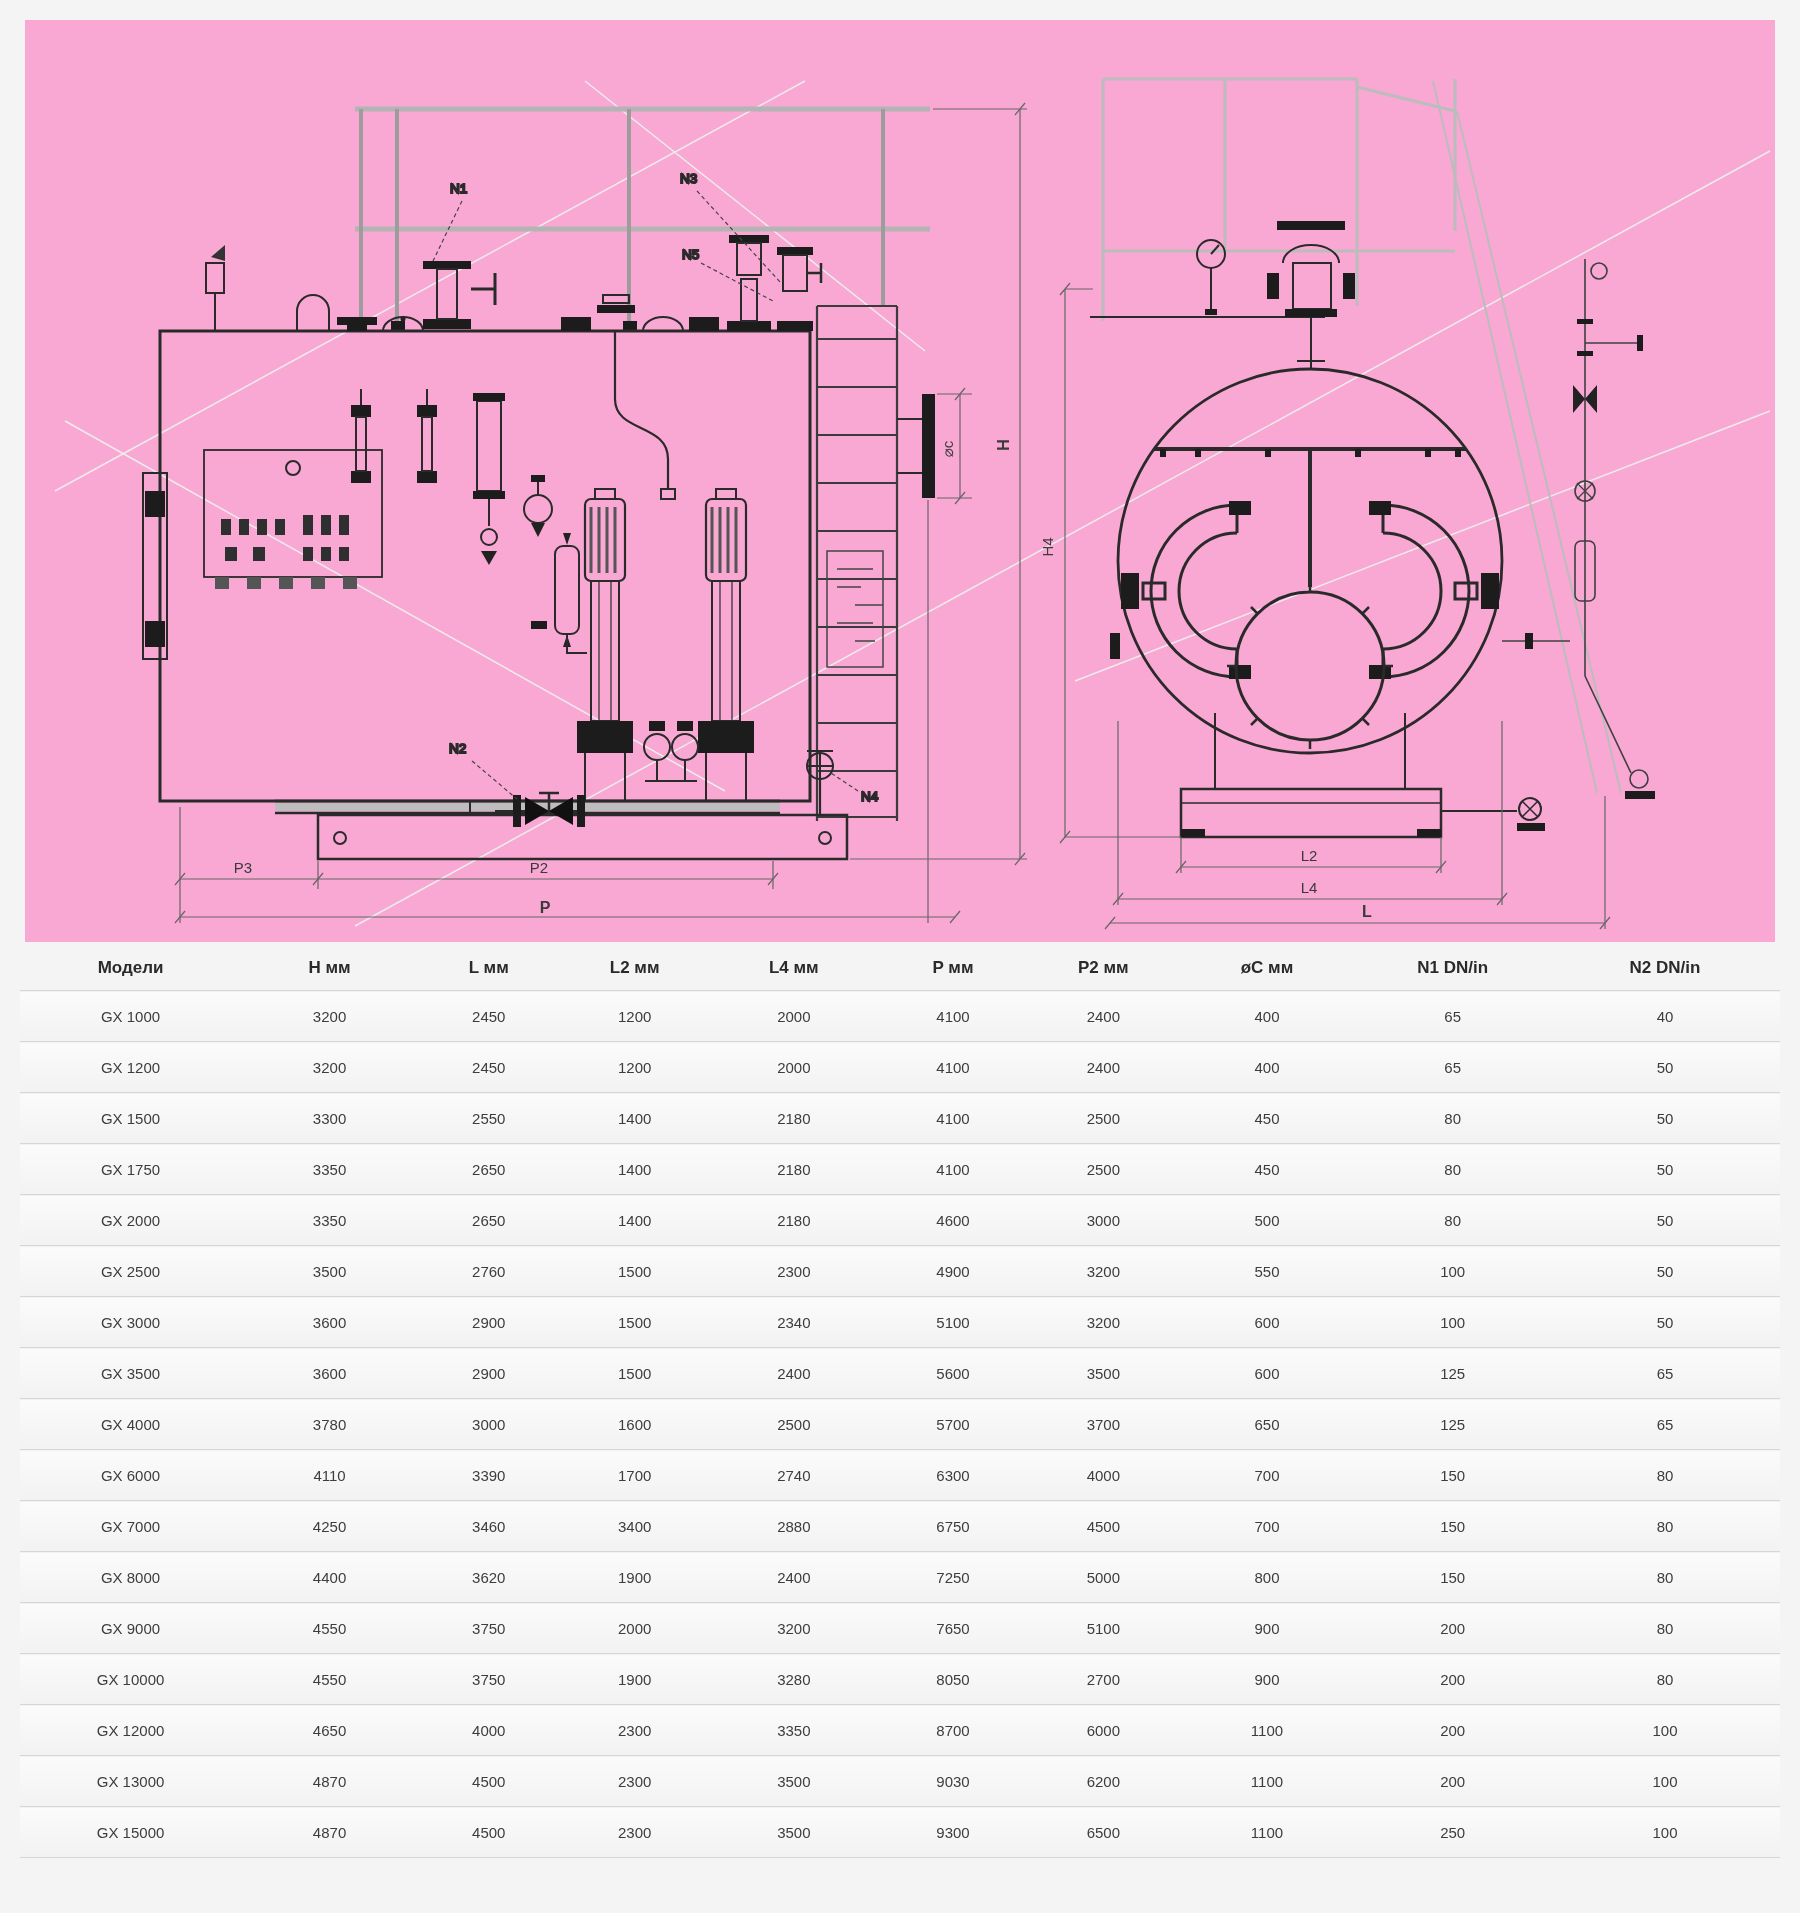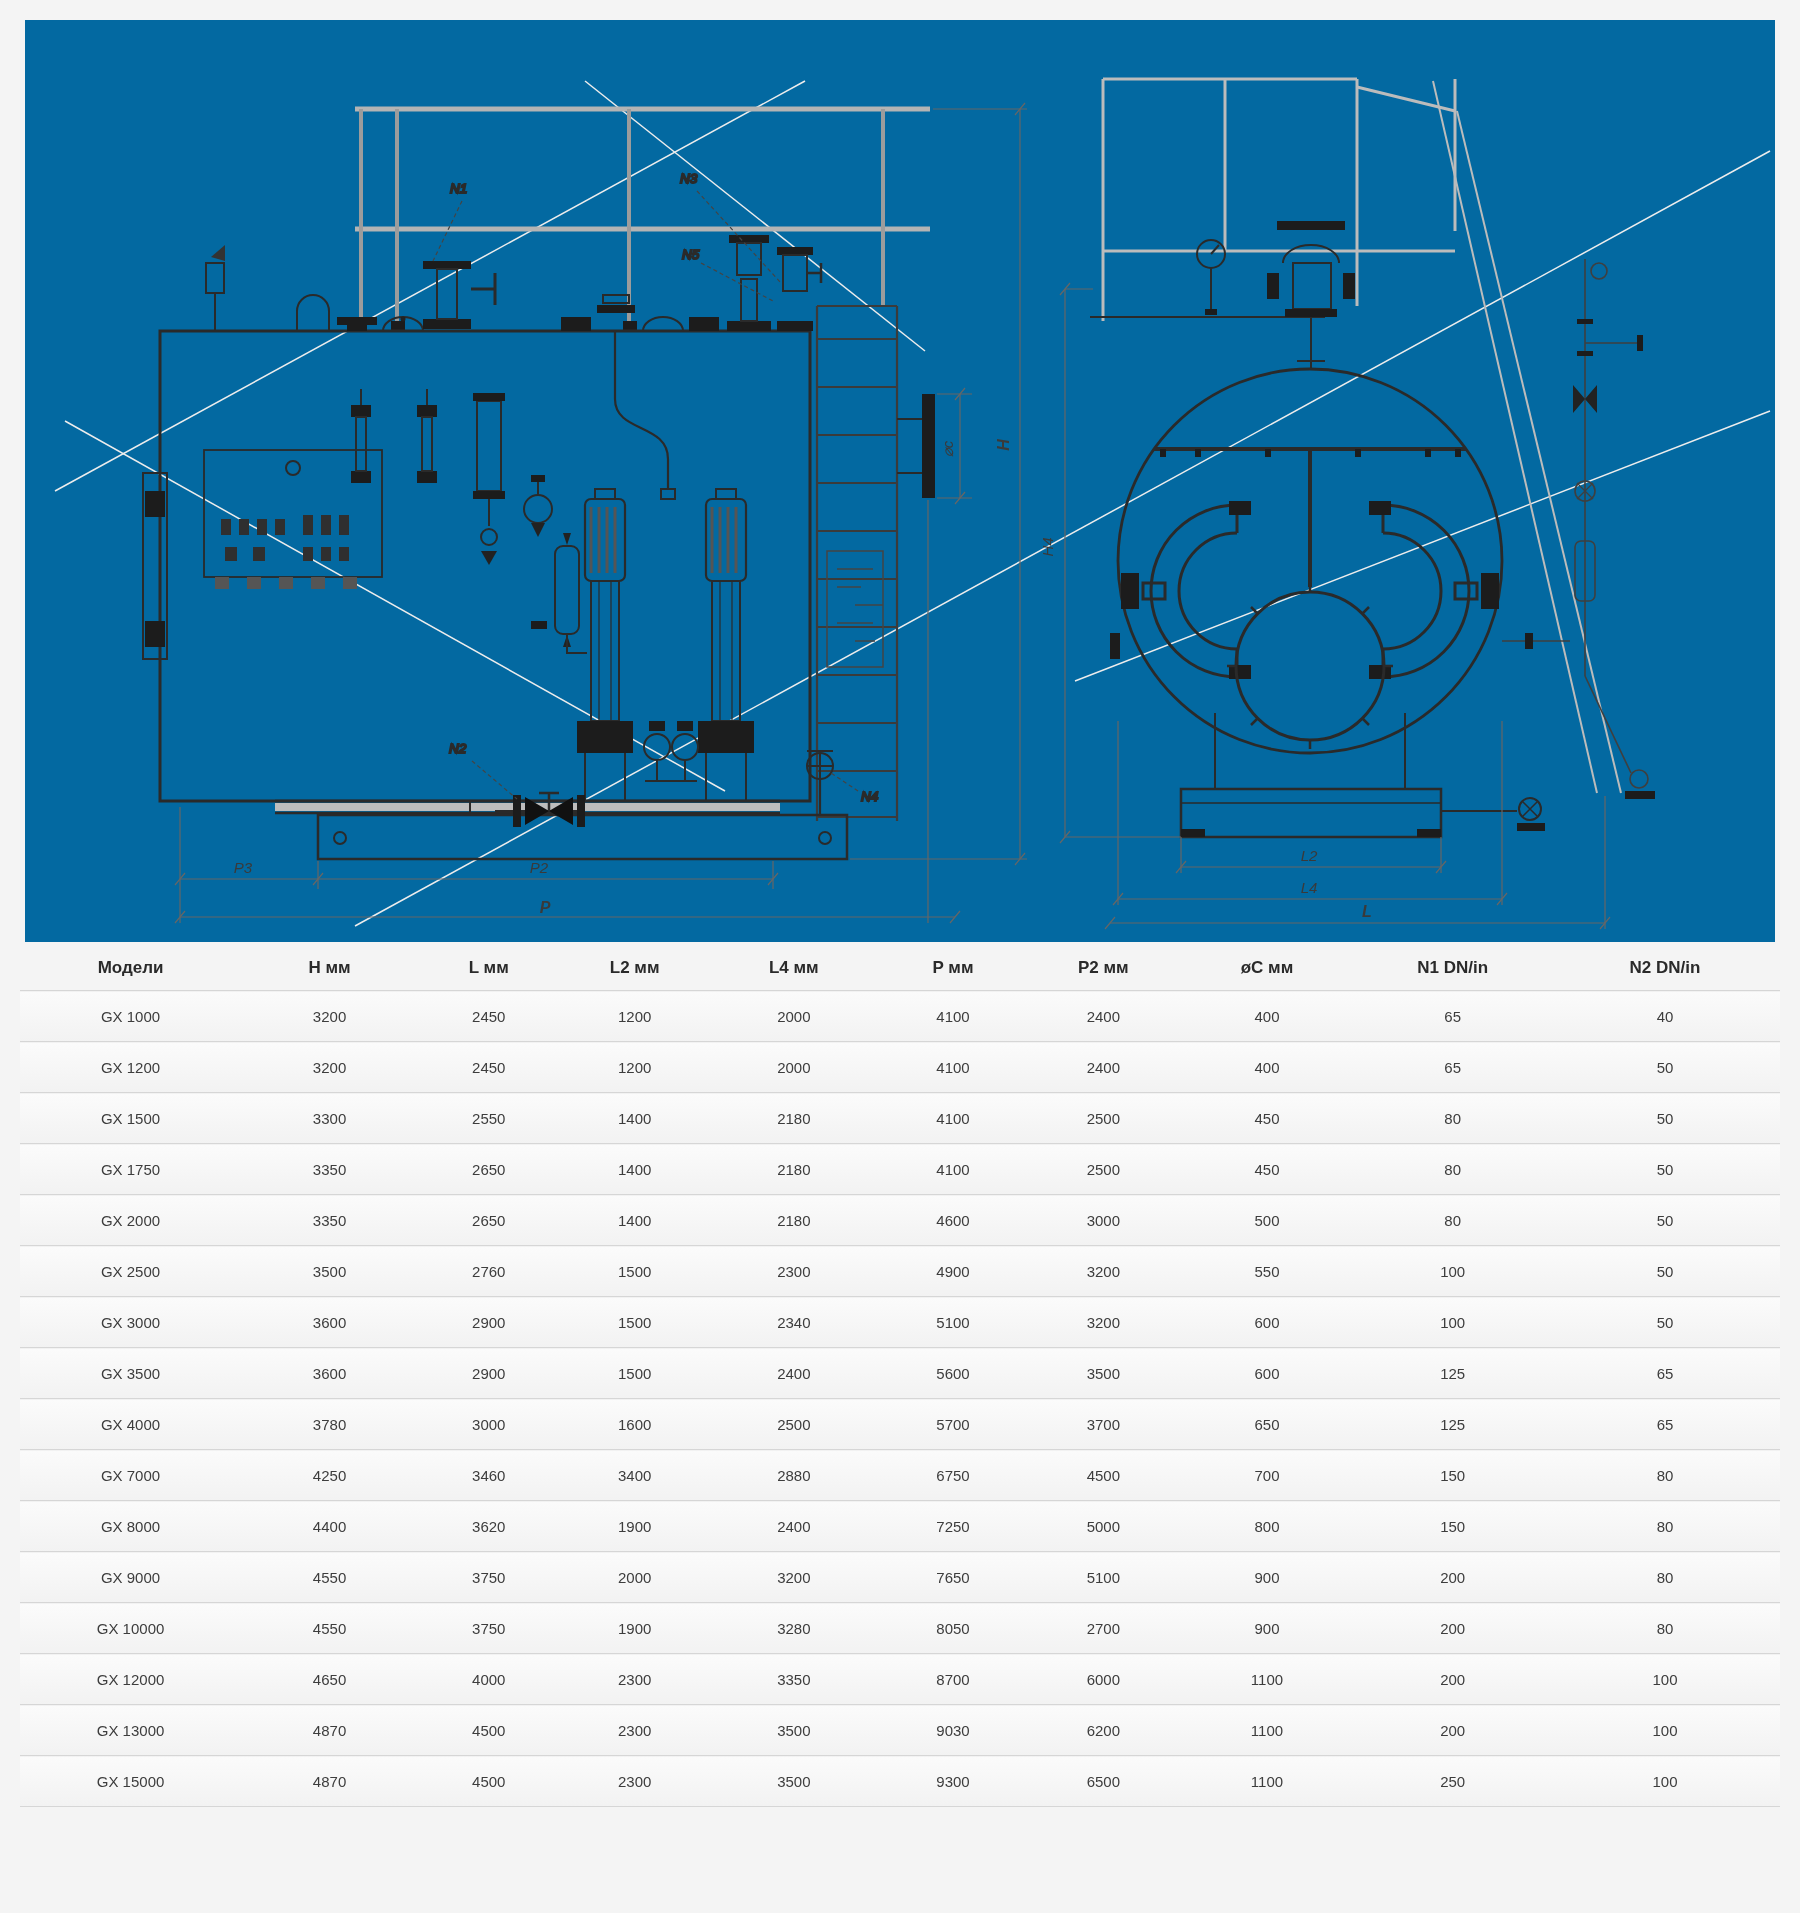--- a/index.html
+++ b/index.html
@@ -4,22 +4,21 @@
 <style>
   html,body{margin:0;padding:0;}
   body{
     width:1800px;height:1913px;overflow:hidden;
     background:#f4f4f4;
     font-family:"Liberation Sans",sans-serif;
     position:relative;
   }
   .card{
     position:absolute;left:25px;top:20px;width:1750px;height:922px;
-    background:#0369a1;
-    font-style:italic;
+    background:#f9a8d4;
   }
   .card svg{display:block;width:100%;height:100%;}
   svg text{font-family:"Liberation Sans",sans-serif;fill:#3a3a3a;}
   .spec{
     position:absolute;left:20px;top:946px;width:1760px;
   }
   table{width:100%;border-collapse:collapse;table-layout:fixed;}
   thead th{
     height:44px;font-size:17px;font-weight:bold;color:#2a2a2a;
     text-align:center;vertical-align:middle;padding:0;
@@ -484,20 +483,32 @@
           <td>3000</td>
           <td>1600</td>
           <td>2500</td>
           <td>5700</td>
           <td>3700</td>
           <td>650</td>
           <td>125</td>
           <td>65</td>
         </tr>
         <tr>
+          <td>GX 6000</td>
+          <td>4110</td>
+          <td>3390</td>
+          <td>1700</td>
+          <td>2740</td>
+          <td>6300</td>
+          <td>4000</td>
+          <td>700</td>
+          <td>150</td>
+          <td>80</td>
+        </tr>
+        <tr>
           <td>GX 7000</td>
           <td>4250</td>
           <td>3460</td>
           <td>3400</td>
           <td>2880</td>
           <td>6750</td>
           <td>4500</td>
           <td>700</td>
           <td>150</td>
           <td>80</td>

